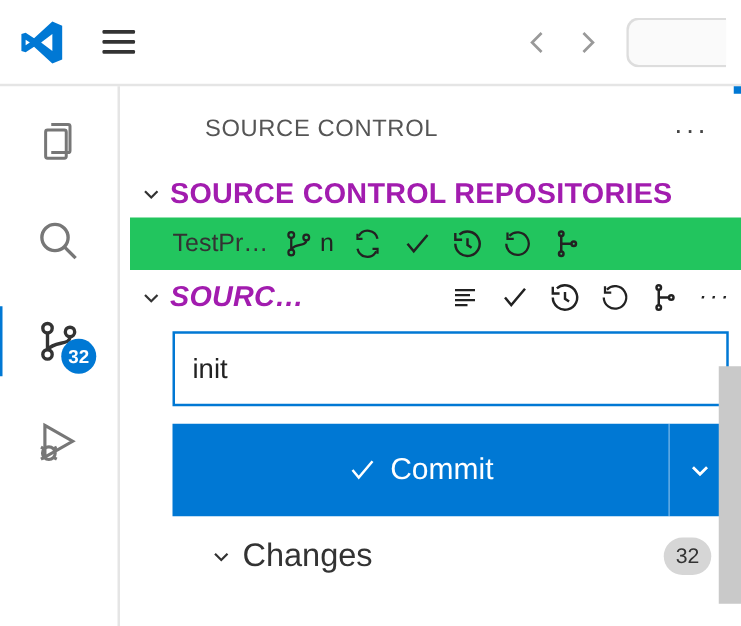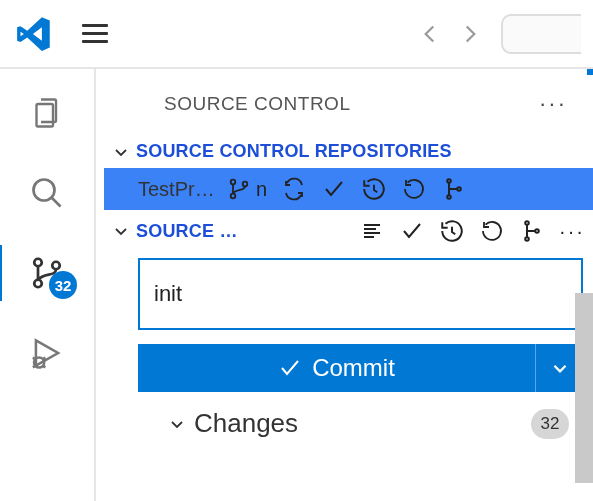--- a/index.html
+++ b/index.html
@@ -27,34 +27,34 @@
 
   
   .panel { flex:1; display:flex; flex-direction:column; position:relative; }
   .panel-header { display:flex; align-items:center; padding: 18px 18px 10px 32px; color:#555; }
   .panel-title { font-size:19px; letter-spacing:0.5px;margin-left:36px; }
   .panel-more { margin-left:auto; font-size:22px; letter-spacing:2px; color:#444; cursor:pointer; padding:4px 8px; }
 
   .section { padding: 4px 0 4px 8px; }
   .section-header { display:flex; align-items:center; gap:6px; padding:6px 8px; cursor:pointer; }
   .chevron { width:18px; height:18px; display:inline-flex; align-items:center; justify-content:center; }
-  .section-title { font-weight:700; font-size:18px; letter-spacing:0.2px; color:#1d4ed8; white-space:nowrap; overflow:hidden; text-overflow:ellipsis; }
-
-  .repo-row { display:flex; align-items:center; gap:10px; padding:8px 12px 8px 34px; background:#3b82f6; }
+  .section-title { font-weight:700; font-size:23px; letter-spacing:0.2px; color:#a21caf; white-space:nowrap; overflow:hidden; text-overflow:ellipsis; }
+
+  .repo-row { display:flex; align-items:center; gap:10px; padding:8px 12px 8px 34px; background:#22c55e; }
   .repo-name { font-size:20px; color:#333; flex: 0 0 78px; width:78px; white-space:nowrap; overflow:hidden; text-overflow:ellipsis; }
   .repo-actions { display:flex; gap:14px; align-items:center; color:#222; }
   .icon-btn { width:26px; height:26px; display:flex; align-items:center; justify-content:center; cursor:pointer; }
 
-  .section-row2 { display:flex; align-items:center; gap:6px; padding:8px 8px 8px 8px; }
+  .section-row2 { display:flex; align-items:center; gap:6px; padding:8px 8px 8px 8px;font-style:italic; }
   .section-row2 .section-title { flex:0 0 122px; width:122px; }
   .row2-actions { display:flex; gap:14px; align-items:center; color:#222; margin-left:auto; }
 
   .commit-area { padding: 6px 10px 0 34px; position:relative; }
-  .commit-input { width:100%; height:72px; border:2px solid #0078d4; font-size:22px; padding:0 14px; outline:none; color:#222; }
-  .commit-btn-wrap { display:flex; margin-top:14px; height:48px; }
+  .commit-input { width:100%; height:60px; border:2px solid #0078d4; font-size:22px; padding:0 14px; outline:none; color:#222; }
+  .commit-btn-wrap { display:flex; margin-top:14px; height:74px; }
   .commit-btn { flex:1; background:#0078d4; color:#fff; border:none; font-size:24px; display:flex; align-items:center; justify-content:center; gap:10px; cursor:pointer; }
   .commit-split { width:48px; background:#0078d4; border:none; border-left:1px solid rgba(255,255,255,0.35); color:#fff; display:flex; align-items:center; justify-content:center; cursor:pointer; }
 
   .changes-row { display:flex; align-items:center; gap:8px; padding:16px 14px 0 30px; }
   .changes-label { font-size:26px; color:#333; }
   .count-badge { margin-left:auto; background:#d6d6d6; color:#333; border-radius:16px; min-width:38px; height:30px; display:flex; align-items:center; justify-content:center; font-size:17px; font-weight:500; }
 
   .scrollbar { position:absolute; right:0; top:224px; width:18px; height:190px; background:#c9c9c9; }
 </style>
 </head>

